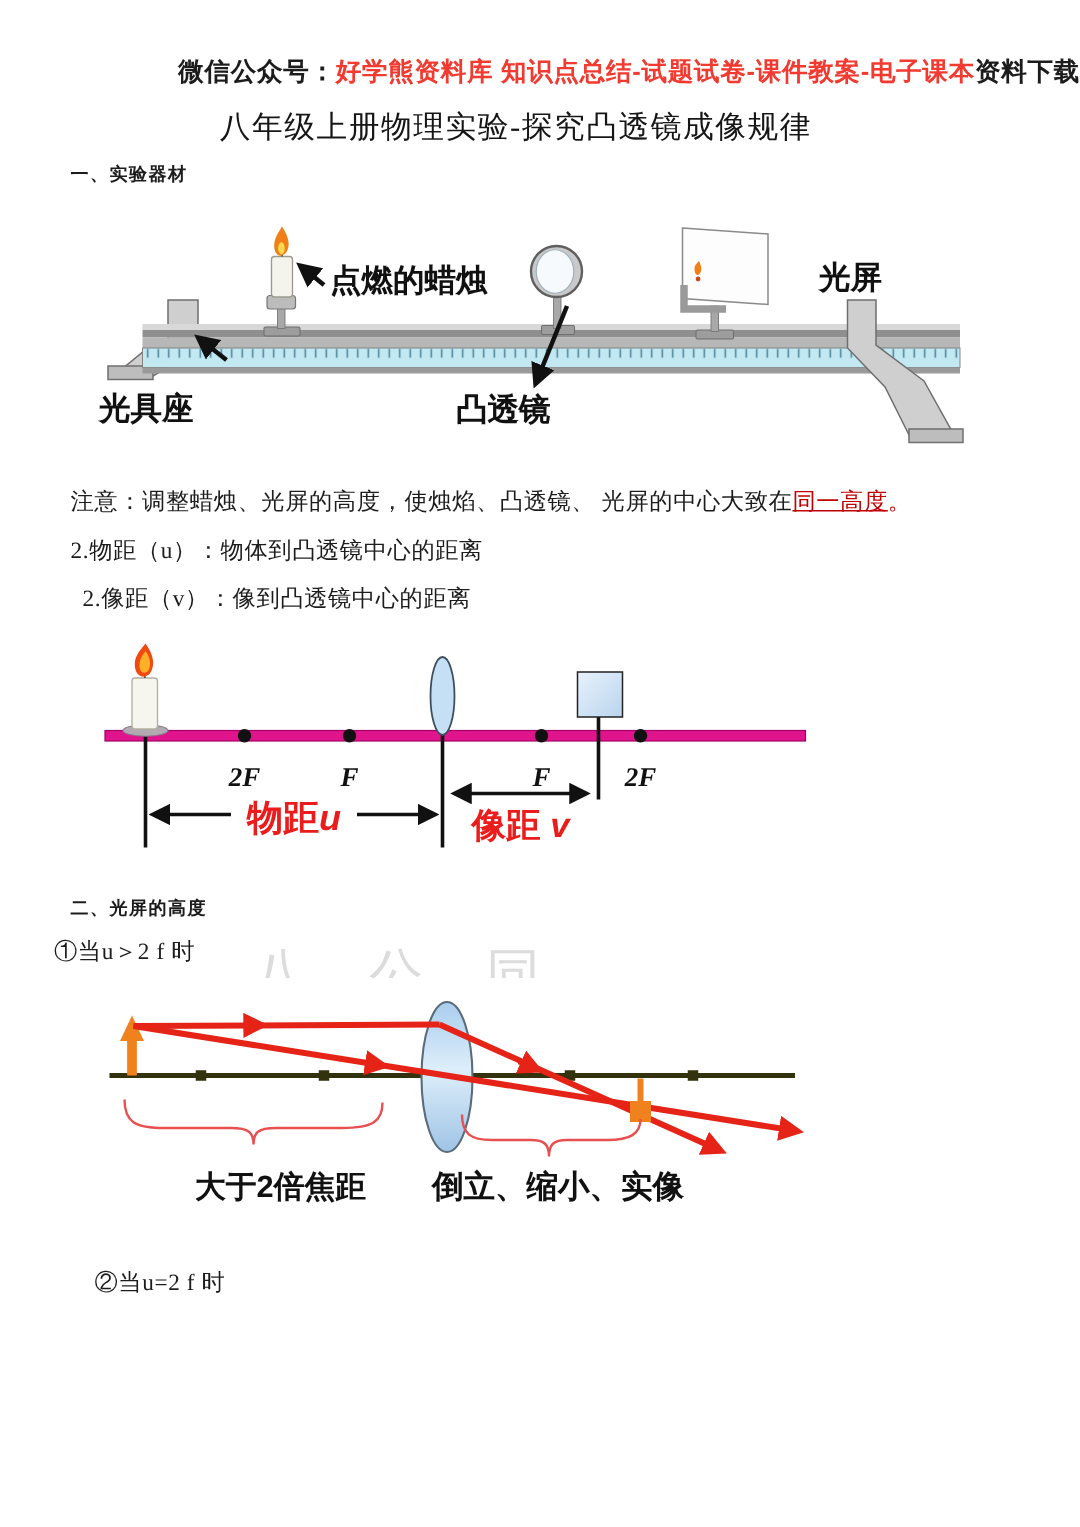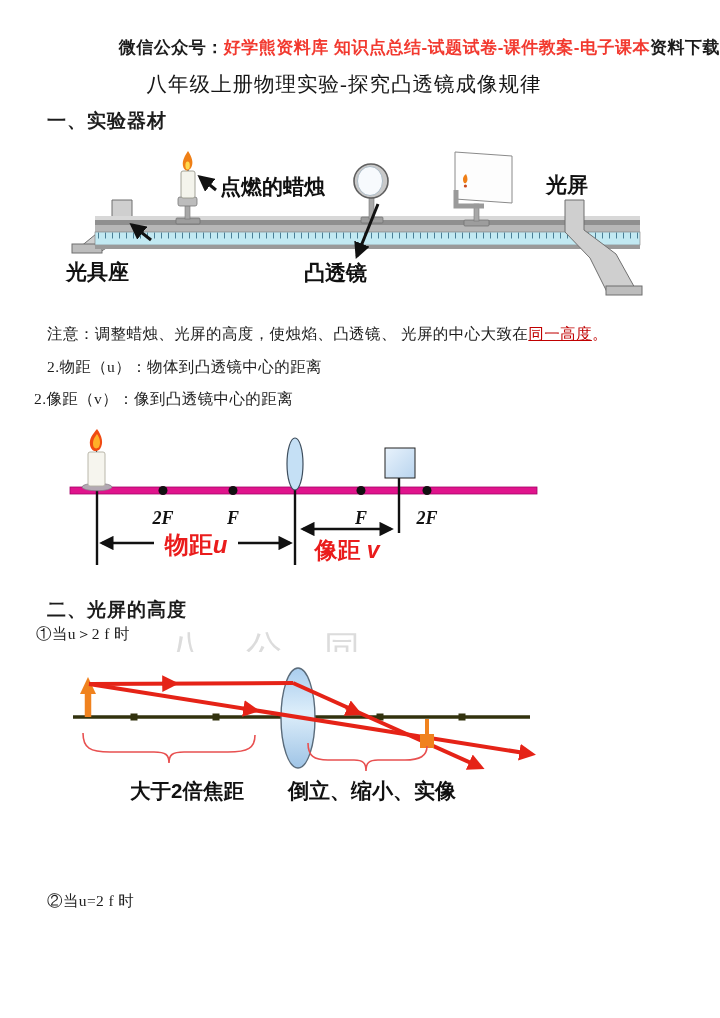--- a/index.html
+++ b/index.html
@@ -12,21 +12,21 @@
   .hdr{
     top:36px;left:0;width:720px;text-align:right;
     font-family:"Liberation Sans","DejaVu Sans",sans-serif;
     font-weight:700;font-size:17px;letter-spacing:0.5px;white-space:nowrap;
   }
   .hdr .red{color:#f23a30;}
   .title{
     top:70px;left:0;width:688px;text-align:center;
     font-size:20.5px;letter-spacing:1px;color:#161616;
   }
-  .sec-h{font-size:19px;font-weight:700;letter-spacing:1px;}
+  .sec-h{font-size:12px;font-weight:700;letter-spacing:1px;}
   .body-line{font-size:15.5px;letter-spacing:0.4px;white-space:nowrap;}
   .note-red{color:#c00000;text-decoration:underline;}
   .note-red-dot{color:#c00000;}
   .watermark{
     top:629px;left:168px;width:220px;height:23px;overflow:hidden;
     font-size:36px;color:#dcdcdc;letter-spacing:16px;
     font-family:Liberation Sans, sans-serif;line-height:40px;
   }
   svg text{user-select:none;}
   .lblB{font-family:"Liberation Sans","DejaVu Sans",sans-serif;font-weight:700;fill:#111;}
@@ -102,21 +102,21 @@
   <text x="486" y="52" class="lblB" font-size="21">光屏</text>
 
   <line x1="91" y1="100" x2="72" y2="85" stroke="#111" stroke-width="3" marker-end="url(#bh)"></line>
   <text x="6" y="139" class="lblB" font-size="21">光具座</text>
 </svg>
 
 <div class="abs body-line" style="left:47px;top:324px;">
   <span>注意：调整蜡烛、光屏的高度，使烛焰、凸透镜、 光屏的中心大致在</span><span class="note-red">同一高度</span><span class="note-red-dot">。</span>
 </div>
 <div class="abs body-line" style="left:47px;top:357px;">2.物距（u）：物体到凸透镜中心的距离</div>
-<div class="abs body-line" style="left:34px;top:389px;">2.像距（v）：像到凸透镜中心的距离</div>
+<div class="abs body-line" style="left:55px;top:389px;">2.像距（v）：像到凸透镜中心的距离</div>
 
 <svg class="abs" style="left:60px;top:425px;" width="500" height="150" viewBox="0 0 500 150">
   <defs>
     <marker id="bh2" viewBox="0 0 10 10" refX="8" refY="5" markerWidth="6" markerHeight="6" orient="auto">
       <path d="M0,0 L10,5 L0,10 z" fill="#111"></path>
     </marker>
     <linearGradient id="scr2" x1="0" y1="0" x2="1" y2="1">
       <stop offset="0" stop-color="#e8f2fc"></stop>
         <stop offset="1" stop-color="#b9d4ee"></stop>
     </linearGradient>
@@ -213,13 +213,13 @@
     <rect x="370" y="79" width="14" height="14" fill="#f0821e"></rect>
   </g>
 
   <path d="M33,78 C33,93 40,97 60,97 L104,97 C116,97 119,100 119,108 C119,100 122,97 134,97 L178,97 C198,97 205,93 205,80" fill="none" stroke="#e85050" stroke-width="1.6"></path>
   <path d="M258,88 C258,101 264,105 278,105 L304,105 C313,105 316,108 316,116 C316,108 319,105 328,105 L355,105 C370,105 377,101 377,91" fill="none" stroke="#e85050" stroke-width="1.6"></path>
 
   <text x="137" y="143" text-anchor="middle" font-size="20.5" class="lblB">大于2倍焦距</text>
   <text x="322" y="143" text-anchor="middle" font-size="21" class="lblB">倒立、缩小、实像</text>
 </svg>
 
-<div class="abs body-line" style="left:47px;top:845px;margin-top:46px;">②当u=2 f 时</div>
+<div class="abs body-line" style="left:63px;top:845px;">②当u=2 f 时</div>
 
 </body></html>

